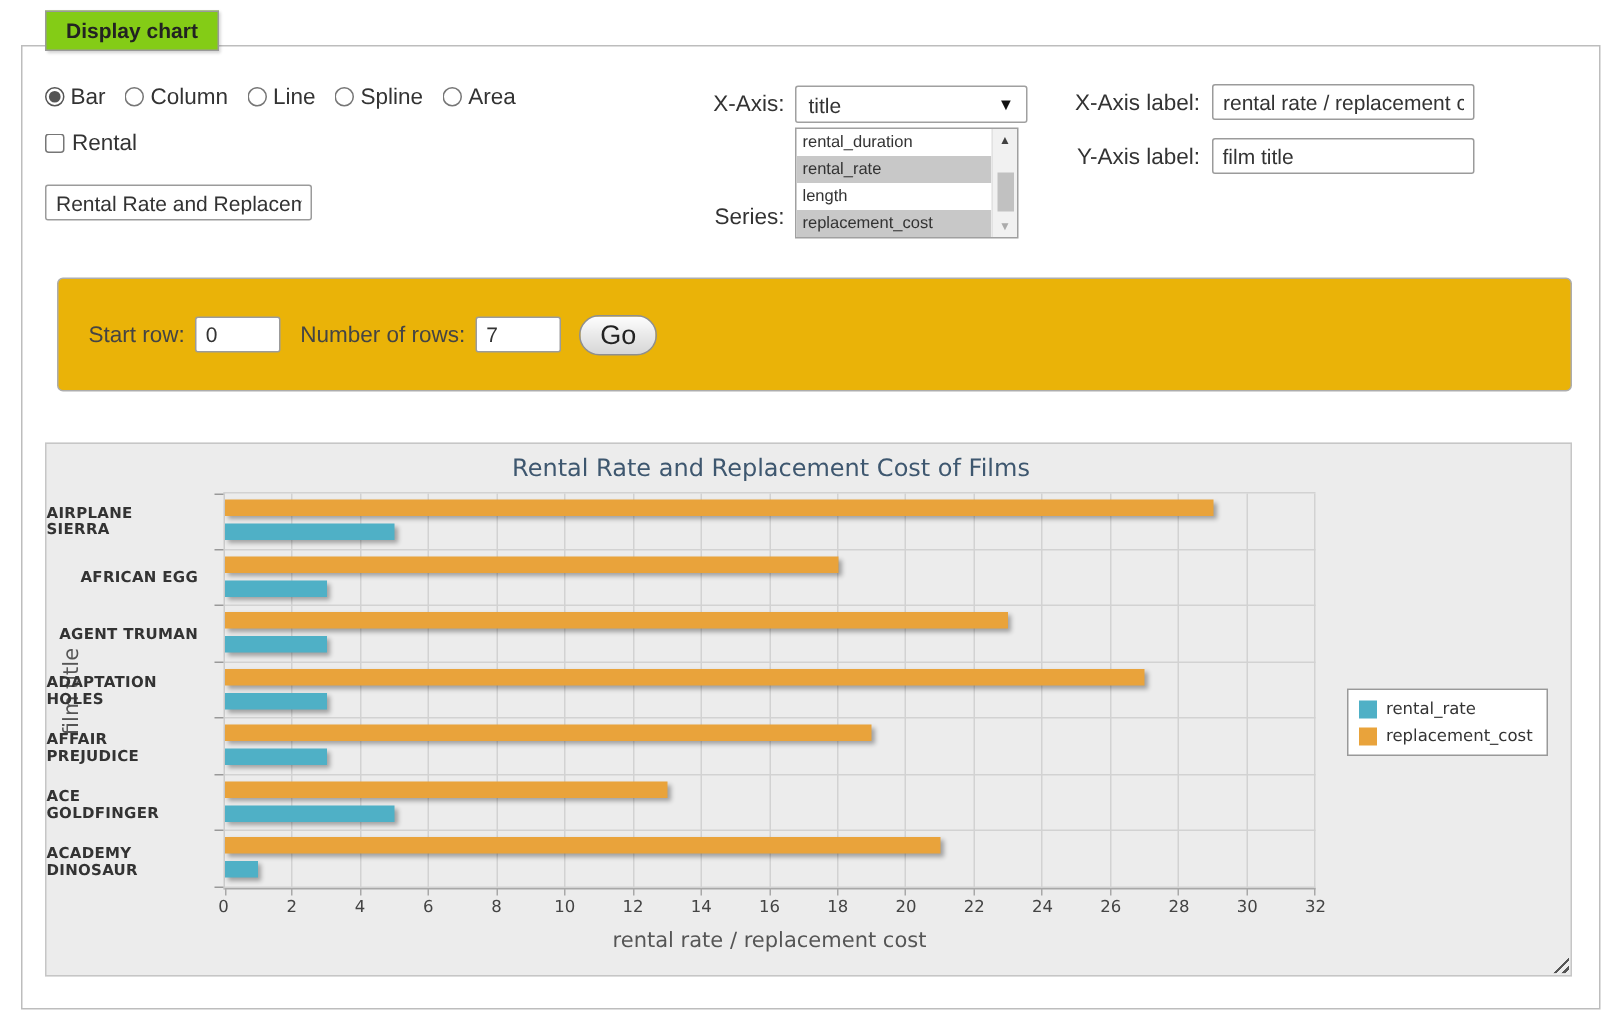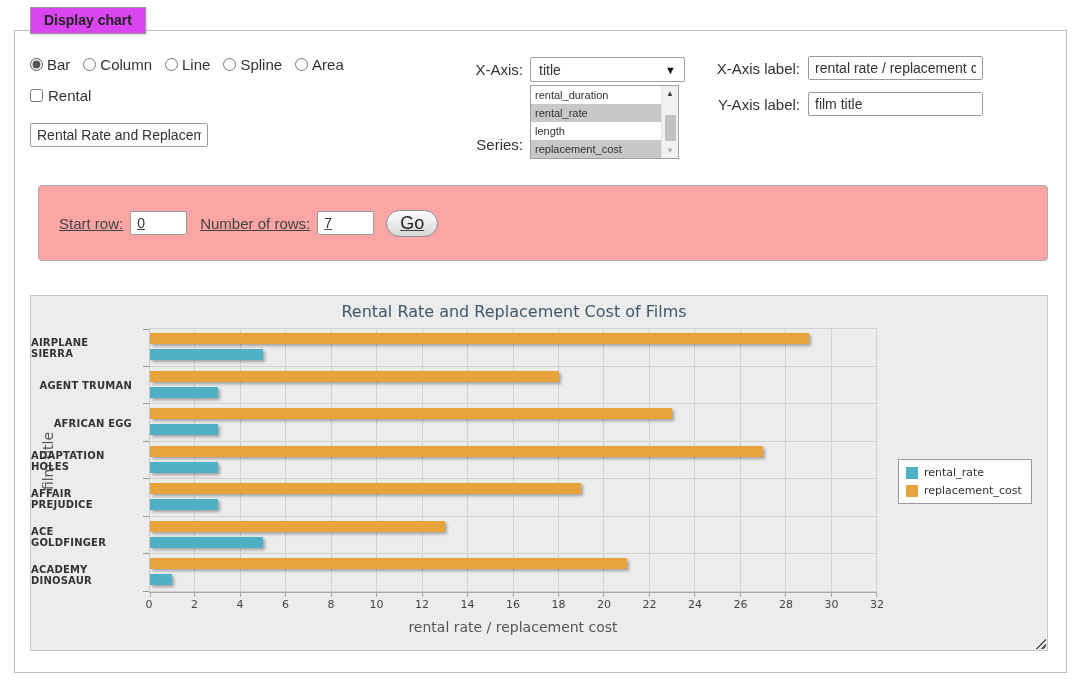--- a/index.html
+++ b/index.html
@@ -4,21 +4,21 @@
 <style>
   * { box-sizing: border-box; margin: 0; padding: 0; }
   html,body { width:1081px; height:681px; background:#ffffff; overflow:hidden;
               font-family:"Liberation Sans", sans-serif; color:#333; }
   .abs { position:absolute; }
 
   
   #fieldset-box { left:14px; top:30px; width:1053px; height:643px;
                   border:1px solid #bdbdbd; background:#fff; }
   #legend-box { left:30px; top:7px; height:27px; padding:4px 13px 0 13px;
-                background:#d946ef; border:1px solid #9a9a9a; z-index:5;
+                background:#84cc16; border:1px solid #9a9a9a; z-index:5;
                 font-weight:bold; font-size:14px; color:#222;
                 box-shadow:1px 1px 2px rgba(0,0,0,0.18); }
 
   
   #chart-type-group { left:30px; top:56px; display:flex; align-items:center; gap:4px;
                       font-size:15px; }
   #chart-type-group label { margin-right:9px; }
   input[type=radio], input[type=checkbox] { width:13px; height:13px; accent-color:#555; }
   #stacked-row { left:30px; top:87px; display:flex; align-items:center; gap:5px; font-size:15px; }
 
@@ -48,23 +48,23 @@
                       display:flex; flex-direction:column; align-items:center; }
   .sb-arrow { width:17px; height:15px; font-size:8px; line-height:15px; text-align:center; }
   .sb-arrow.up { color:#404040; }
   .sb-arrow.down { color:#ababab; }
   #series-scroll-thumb { width:11px; height:26px; background:#c1c1c1; margin-top:14px; }
 
   #x-axis-caption-input { left:808px; top:56px; width:175px; }
   #y-axis-caption-input { left:808px; top:92px; width:175px; }
 
   
-  #rows-panel { left:38px; top:185px; width:1010px; height:76px; background:#fca5a5;
+  #rows-panel { left:38px; top:185px; width:1010px; height:76px; background:#eab308;
                 border:1px solid #adadad; border-radius:4px; display:flex;
-                align-items:center; padding-left:20px; font-size:15px; color:#444;text-decoration:underline; }
+                align-items:center; padding-left:20px; font-size:15px; color:#444; }
   #rows-panel .txt-input { width:57px; }
   #start-row-input { margin-left:7px; }
   #num-rows-label { margin-left:13px; }
   #num-rows-input { margin-left:7px; }
   #go-button { margin-left:12px; height:27px; padding:0 13px; border:1px solid #8f8f8f;
                border-radius:14px; background:linear-gradient(#fdfdfd,#d6d6d6);
                font-size:18px; color:#222; cursor:pointer;
                font-family:"Liberation Sans", sans-serif; }
 
   
@@ -163,22 +163,22 @@
   <span id="num-rows-label">Number of rows:</span>
   <input class="txt-input" id="num-rows-input" value="7" style="">
   <button id="go-button">Go</button>
 </div>
 
 <div class="abs" id="chart-panel">
   <div class="abs" id="chart-title">Rental Rate and Replacement Cost of Films</div>
   <div class="abs" id="y-axis-title">film title</div>
   <div class="abs" id="cat-labels">
       <div class="cat-label">AIRPLANE SIERRA</div>
+      <div class="cat-label">AFRICAN EGG</div>
       <div class="cat-label">AGENT TRUMAN</div>
-      <div class="cat-label">AFRICAN EGG</div>
       <div class="cat-label">ADAPTATION HOLES</div>
       <div class="cat-label">AFFAIR PREJUDICE</div>
       <div class="cat-label">ACE GOLDFINGER</div>
       <div class="cat-label">ACADEMY DINOSAUR</div>
     </div>
   <div class="abs" id="plot-area">
       <div class="xtick" style="left: 0px;"></div>
       <div class="vgrid" style="left: calc(6.25% - 1px);"></div>
       <div class="xtick" style="left: calc(6.25% - 1px);"></div>
       <div class="vgrid" style="left: calc(12.5% - 1px);"></div>

